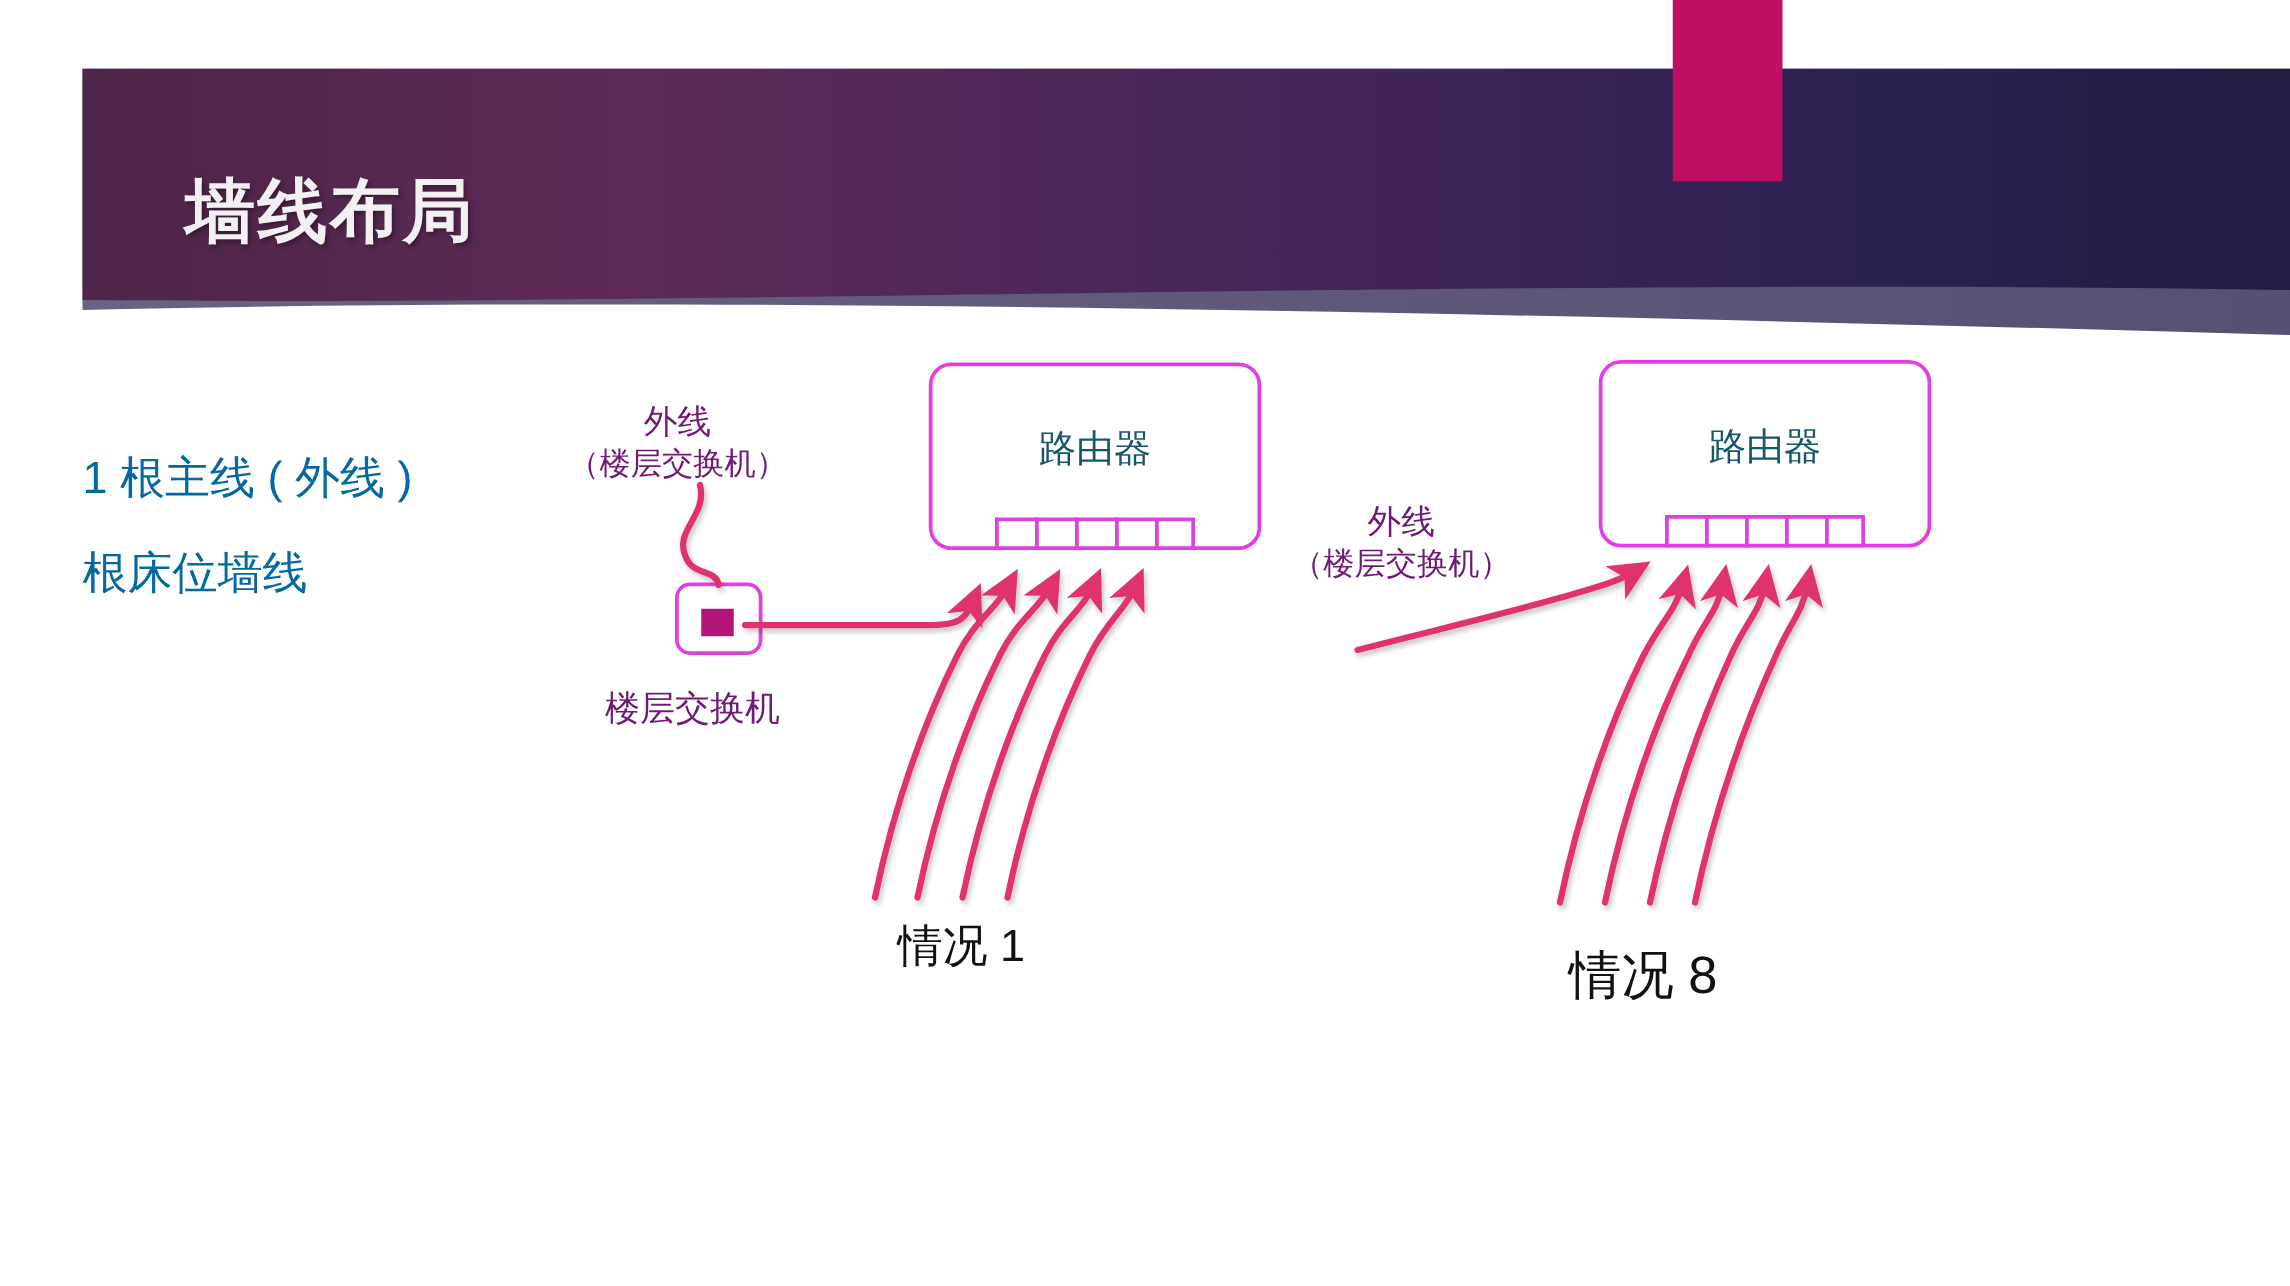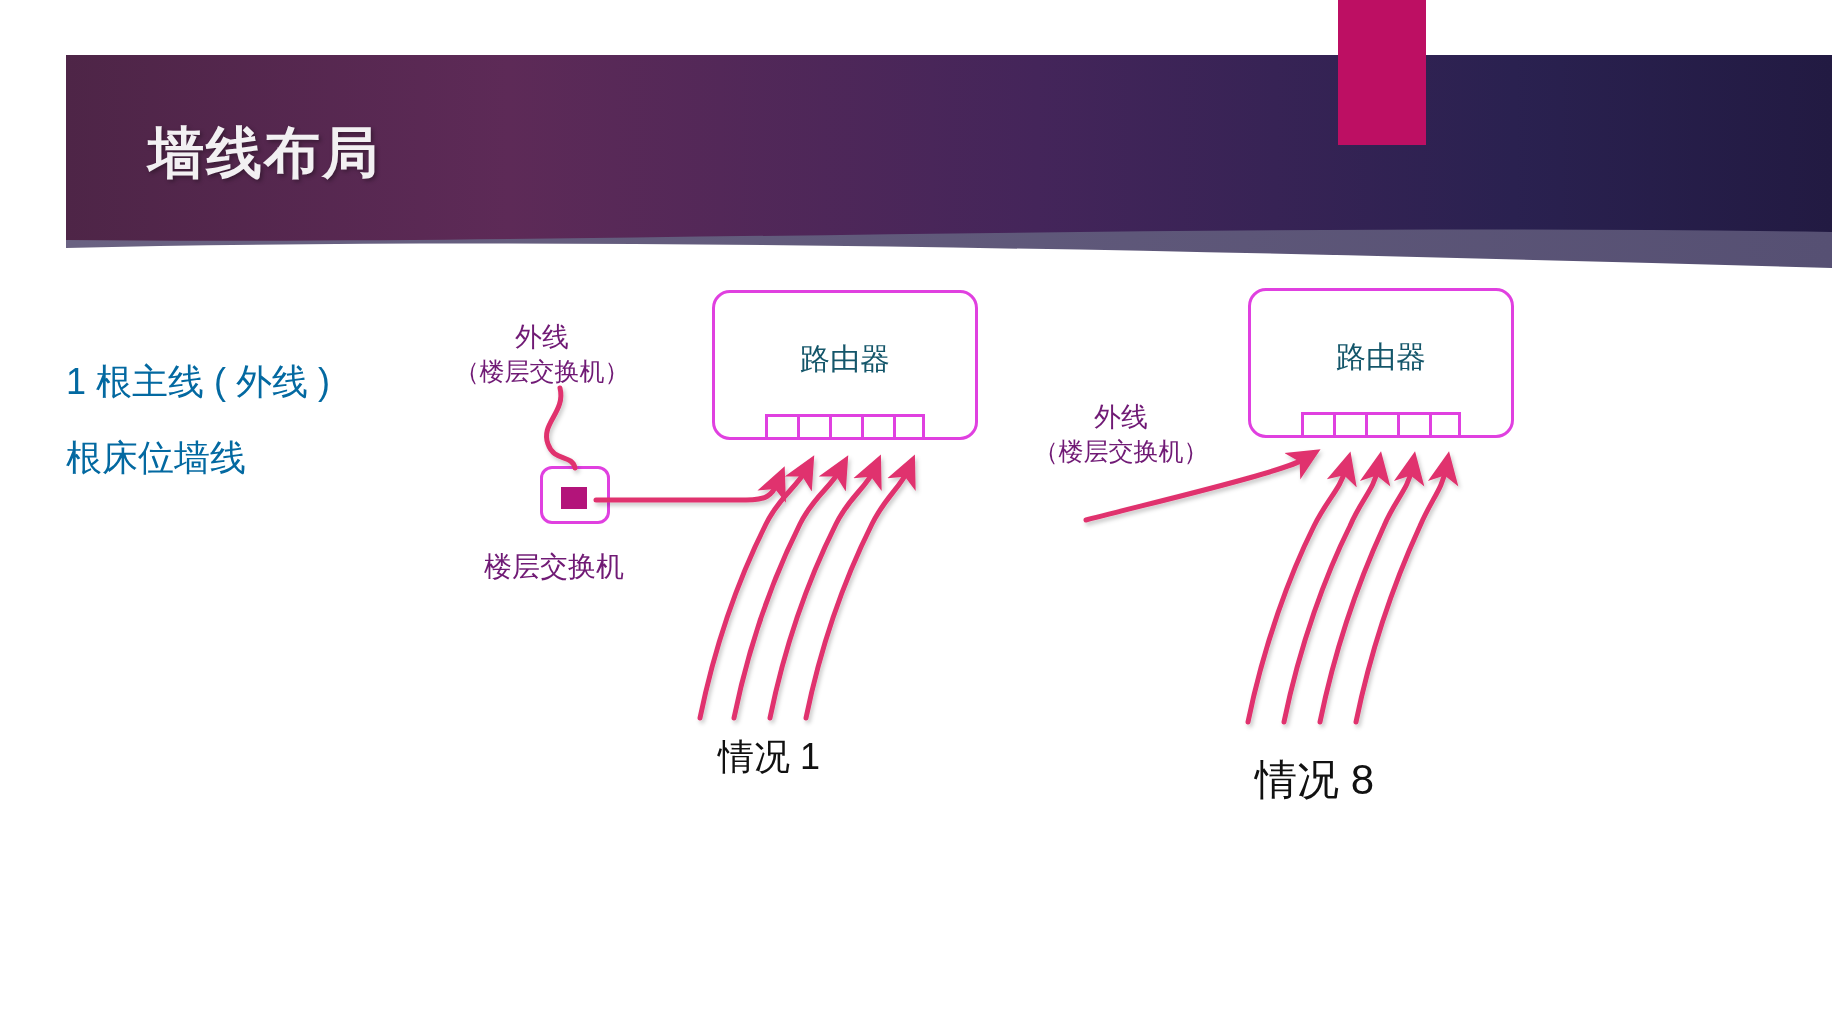--- a/index.html
+++ b/index.html
@@ -8,21 +8,21 @@
     background:#ffffff;
     font-family:"Liberation Sans","DejaVu Sans",sans-serif;
     overflow:hidden;
     position:relative;
   }
   #slide{position:absolute;left:0;top:0;width:1832px;height:1029px;overflow:hidden;background:#fff;}
 
   
   #banner-layer{position:absolute;left:0;top:0;width:1832px;height:300px;}
   #title{
-    position:absolute; left:148px; top:116px;
+    position:absolute; left:148px; top:132px;
     font-size:56px; font-weight:bold; color:#f2f0f2;
     letter-spacing:2px;
     text-shadow:2px 2px 4px rgba(0,0,0,.35);
     white-space:nowrap;
   }
 
   
   #body-text{
     position:absolute; left:66px; top:344px;
     font-size:36px; color:#0369a1; line-height:76px;
@@ -44,20 +44,21 @@
   #case-1{left:718px;top:733px;font-size:36px;color:#111;}
   #case-2{left:1255px;top:752px;font-size:42px;color:#111;}
 
   
   .router{
     position:absolute;
     border:3px solid #e040e0;
     border-radius:18px;
     box-sizing:border-box;
     background:transparent;
+    margin-left:31px;
   }
   .router-label{
     position:absolute; width:100%; text-align:center;
     font-size:30px; color:#14566a; top:46px;
   }
   .ports{
     position:absolute; display:flex;
     bottom:-3px;
   }
   .port{

